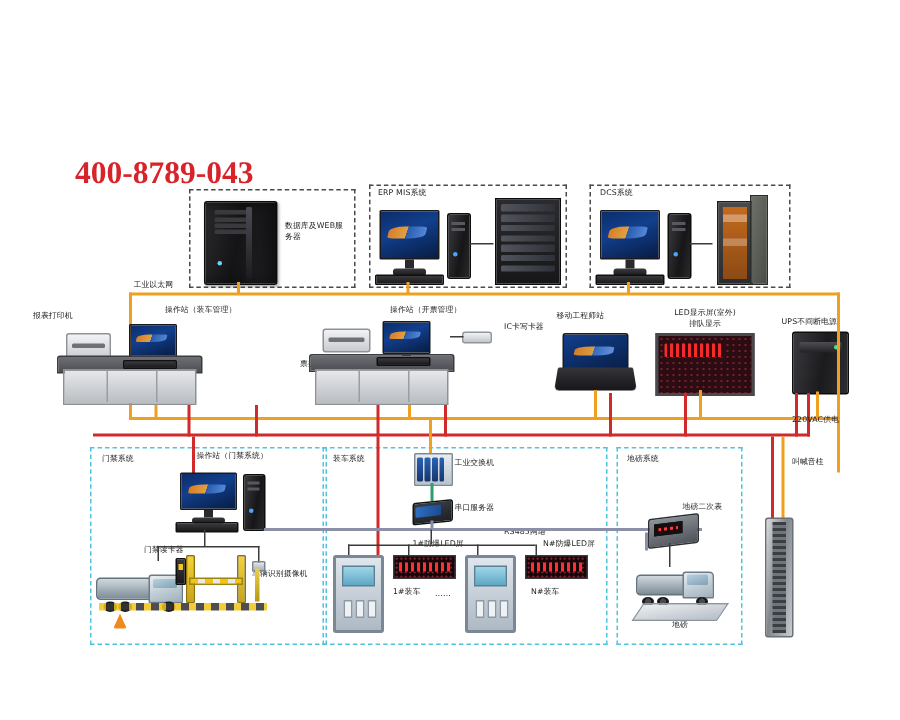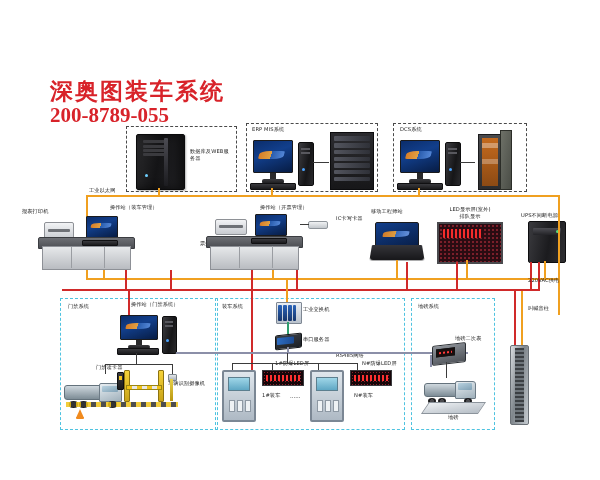--- a/index.html
+++ b/index.html
@@ -215,22 +215,21 @@
   .cone{width:0;height:0;border-left:4px solid transparent;border-right:4px solid transparent;
       border-bottom:9px solid #f08a1e;position:absolute;}
   .cone:after{content:"";position:absolute;left:-4px;top:8px;width:8px;height:2px;background:#f08a1e;border-radius:1px;}
 </style>
 </head>
 <body>
 
 <div id="stage">
 
 
-  <div class="title-cn">深奥图装车系统</div>
-  <div class="title-phone">200-8789-055</div>
+  <div class="title-phone">400-8789-043</div>
 
   <div class="dashbox black" style="left:126px;top:126px;width:111px;height:66px;"></div>
   <div class="dashbox black" style="left:246px;top:123px;width:132px;height:69px;"></div>
   <div class="dashbox black" style="left:393px;top:123px;width:134px;height:69px;"></div>
 
   <div class="lbl" style="left:252px;top:126px;">ERP MIS系统</div>
   <div class="lbl" style="left:400px;top:126px;">DCS系统</div>
 
   <div class="dev tower" style="left:136px;top:134px;width:47px;height:54px;">
     <div class="bay" style="top:10%"></div>

